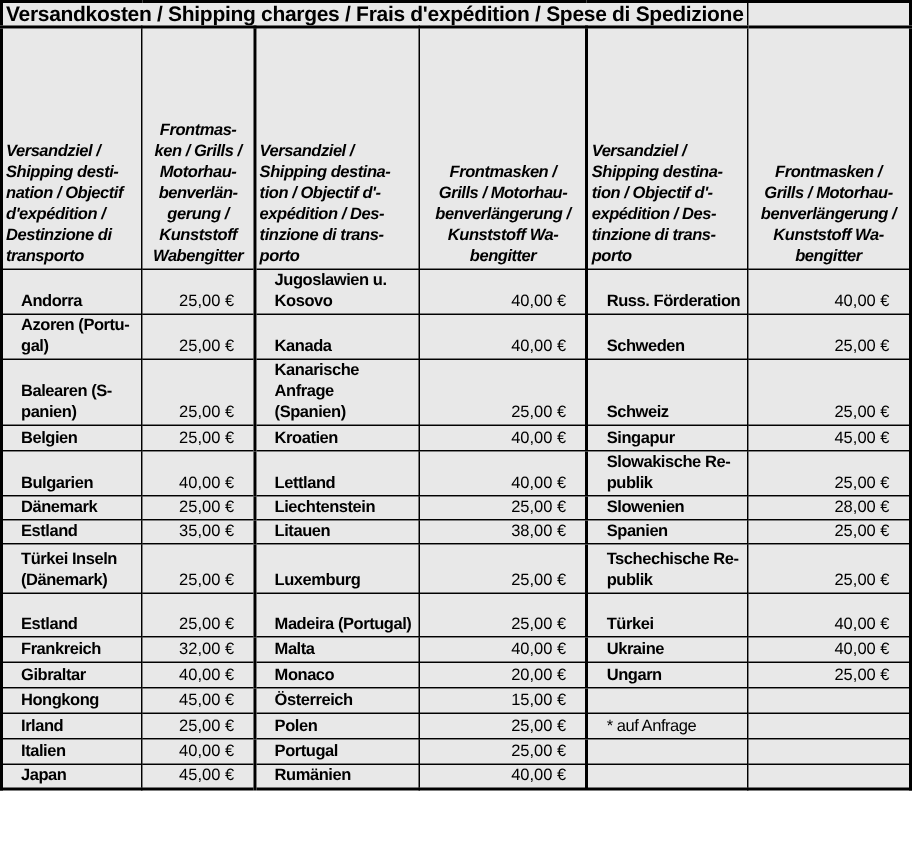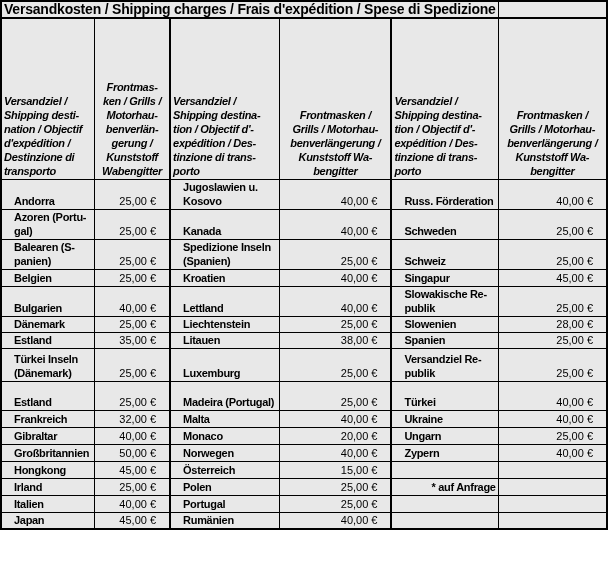--- a/index.html
+++ b/index.html
@@ -46,21 +46,21 @@
   }
   td.hc { text-align: center; }
   td.name {
     font-weight: bold;
     white-space: pre-line;
     letter-spacing: -0.3px;
     padding-left: 12px;
   }
   td.price { text-align: right; padding-right: 13px; }
   td.gl { border-left: 2px solid var(--border); }
-  td.note { font-weight: bold; text-align: right; }
+  td.note { font-weight: normal; }
   tr.ht-title  { height: 16px; }
   tr.ht-header { height: 161px; }
   tr.h29 { height: 29px; }
   tr.h17 { height: 17px; }
   tr.h16 { height: 16px; }
   tr.h33 { height: 33px; }
 </style>
 </head>
 <body>
 
@@ -135,21 +135,21 @@
     <td class="name gl">Kanada</td>
     <td class="price">40,00 €</td>
     <td class="name gl">Schweden</td>
     <td class="price">25,00 €</td>
   </tr>
 
   <tr class="h29">
     <td class="name">Balearen (S-
 panien)</td>
     <td class="price">25,00 €</td>
-    <td class="name gl">Spedizione Inseln
+    <td class="name gl">Kanarische Anfrage
 (Spanien)</td>
     <td class="price">25,00 €</td>
     <td class="name gl">Schweiz</td>
     <td class="price">25,00 €</td>
   </tr>
 
   <tr class="h17">
     <td class="name">Belgien</td>
     <td class="price">25,00 €</td>
     <td class="name gl">Kroatien</td>
@@ -185,21 +185,21 @@
     <td class="name gl">Spanien</td>
     <td class="price">25,00 €</td>
   </tr>
 
   <tr class="h33">
     <td class="name">Türkei Inseln
 (Dänemark)</td>
     <td class="price">25,00 €</td>
     <td class="name gl">Luxemburg</td>
     <td class="price">25,00 €</td>
-    <td class="name gl">Versandziel Re-
+    <td class="name gl">Tschechische Re-
 publik</td>
     <td class="price">25,00 €</td>
   </tr>
 
   <tr class="h29">
     <td class="name">Estland</td>
     <td class="price">25,00 €</td>
     <td class="name gl">Madeira (Portugal)</td>
     <td class="price">25,00 €</td>
     <td class="name gl">Türkei</td>
@@ -218,28 +218,20 @@
   <tr class="h17">
     <td class="name">Gibraltar</td>
     <td class="price">40,00 €</td>
     <td class="name gl">Monaco</td>
     <td class="price">20,00 €</td>
     <td class="name gl">Ungarn</td>
     <td class="price">25,00 €</td>
   </tr>
 
 
-  <tr class="h17">
-    <td class="name">Großbritannien</td>
-    <td class="price">50,00 €</td>
-    <td class="name gl">Norwegen</td>
-    <td class="price">40,00 €</td>
-    <td class="name gl">Zypern</td>
-    <td class="price">40,00 €</td>
-  </tr>
 
   <tr class="h17">
     <td class="name">Hongkong</td>
     <td class="price">45,00 €</td>
     <td class="name gl">Österreich</td>
     <td class="price">15,00 €</td>
     <td class="name gl"></td>
     <td class="price"></td>
   </tr>
 

